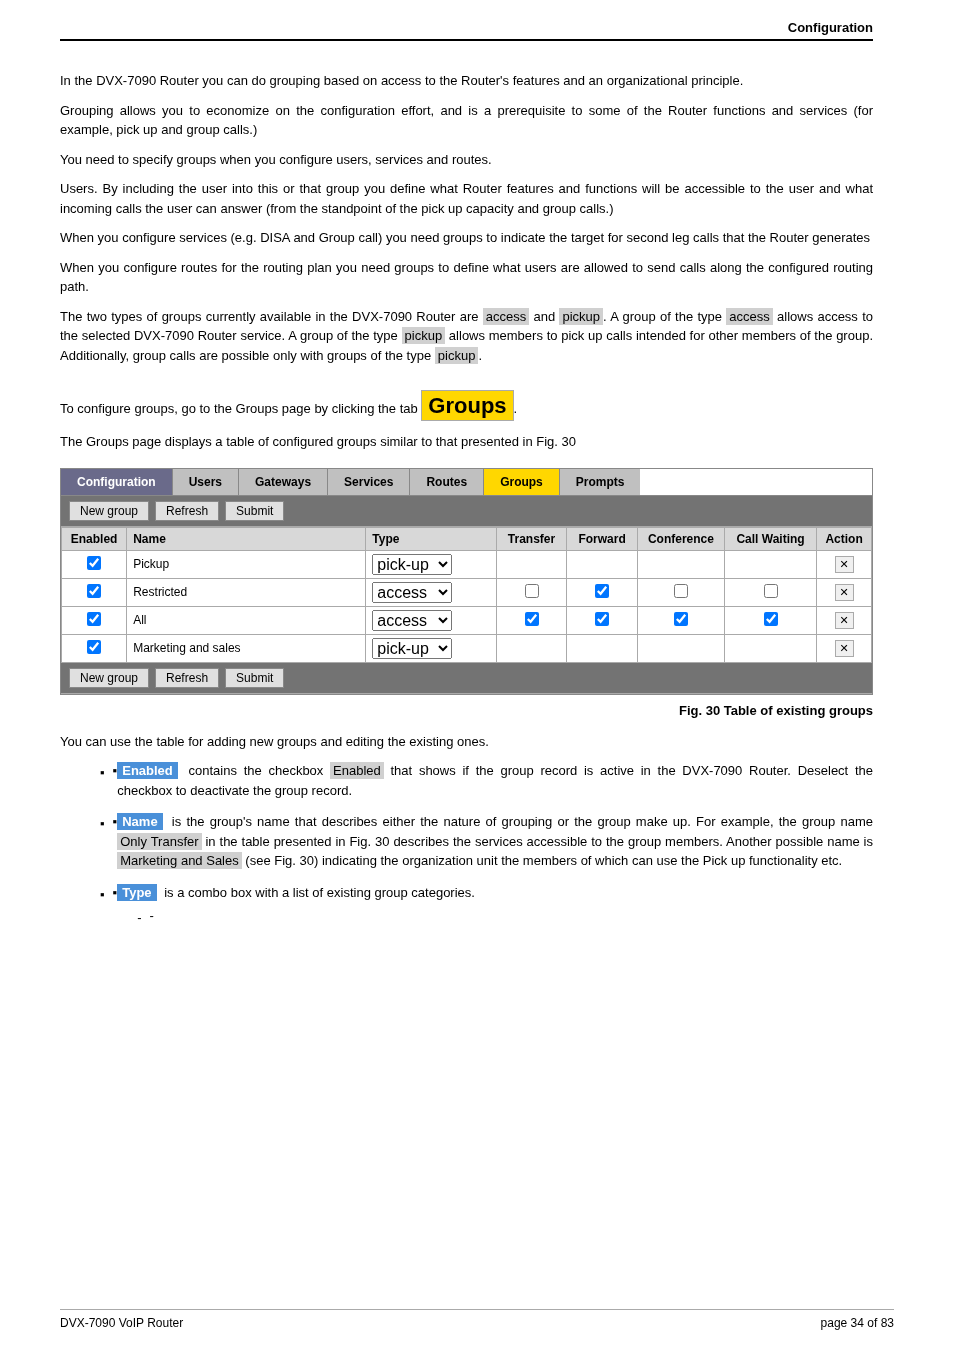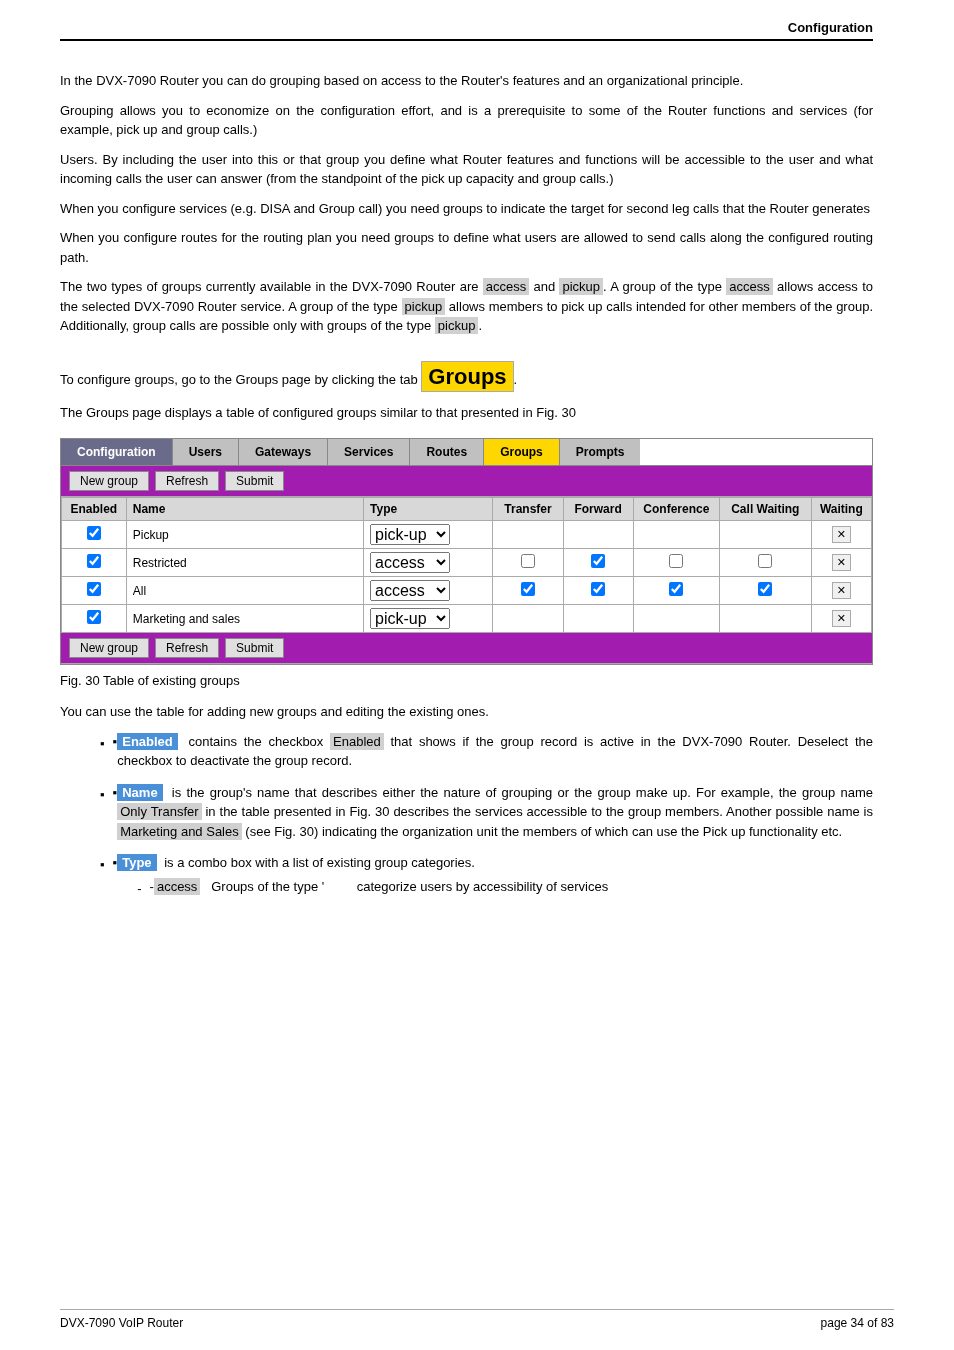--- a/index.html
+++ b/index.html
@@ -98,21 +98,21 @@
       border: 1px solid #888;
       border-top: none;
     }
 
     .table-toolbar {
       display: flex;
       align-items: center;
       padding: 5px 8px;
       gap: 6px;
       border-bottom: 1px solid #aaa;
-      background: #a21caf;
+      background: #737373;
     }
 
     .toolbar-btn {
       padding: 2px 10px;
       font-size: 12px;
       border: 1px solid #888;
       background: #e0e0e0;
       cursor: pointer;
       font-weight: normal;
     }
@@ -153,22 +153,22 @@
 
     .delete-btn {
       border: 1px solid #aaa;
       background: #f0f0f0;
       padding: 1px 4px;
       font-size: 11px;
       cursor: pointer;
     }
 
     .fig-caption {
-      text-align: left;
-      font-weight: normal;
+      text-align: right;
+      font-weight: bold;
       font-size: 13px;
       margin: 8px 0 14px 0;
     }
 
     .bullet-list {
       margin: 8px 0 8px 40px;
       list-style: none;
     }
 
     .bullet-list li {
@@ -250,20 +250,23 @@
 
   <div class="header-line">
     <span class="header-title">Configuration</span>
   </div>
 
   <p class="body-text">
     In the DVX-7090 Router you can do grouping based on access to the Router's features and an organizational principle.
   </p>
   <p class="body-text">
     Grouping allows you to economize on the configuration effort, and is a prerequisite to some of the Router functions and services (for example, pick up and group calls.)
+  </p>
+  <p class="body-text">
+    You need to specify groups when you configure users, services and routes.
   </p>
   <p class="body-text">
     Users. By including the user into this or that group you define what Router features and functions will be accessible to the user and what incoming calls the user can answer (from the standpoint of the pick up capacity and group calls.)
   </p>
   <p class="body-text">
     When you configure services (e.g. DISA and Group call) you need groups to indicate the target for second leg calls that the Router generates
   </p>
   <p class="body-text">
     When you configure routes for the routing plan you need groups to define what users are allowed to send calls along the configured routing path.
   </p>
@@ -299,21 +302,21 @@
     <table class="groups-table">
       <thead>
         <tr>
           <th class="col-enabled">Enabled</th>
           <th class="col-name">Name</th>
           <th class="col-type">Type</th>
           <th class="col-transfer">Transfer</th>
           <th class="col-forward">Forward</th>
           <th class="col-conference">Conference</th>
           <th class="col-callwaiting">Call Waiting</th>
-          <th class="col-action">Waiting</th>
+          <th class="col-action">Action</th>
         </tr>
       </thead>
       <tbody>
 
         <tr>
           <td class="col-enabled">
             <input type="checkbox" checked="" style="">
           </td>
           <td class="col-name">Pickup</td>
           <td class="col-type">
@@ -436,21 +439,20 @@
       </div>
     </li>
     <li>
       <span>▪</span>
       <div class="bullet-content">
         <span class="term-box">Type</span>
         is a combo box with a list of existing group categories.
         <ul class="sub-bullet-list">
           <li>
             <span>-</span>
-            <span><span class="inline-highlight">access</span>&nbsp;&nbsp;&nbsp;Groups of the type '&nbsp;&nbsp;&nbsp;&nbsp;&nbsp;&nbsp;&nbsp;&nbsp;&nbsp;categorize users by accessibility of services</span>
           </li>
         </ul>
       </div>
     </li>
   </ul>
 
   <div class="footer-line">
     <span>DVX-7090 VoIP Router</span>
     <span>page 34 of 83</span>
   </div>

